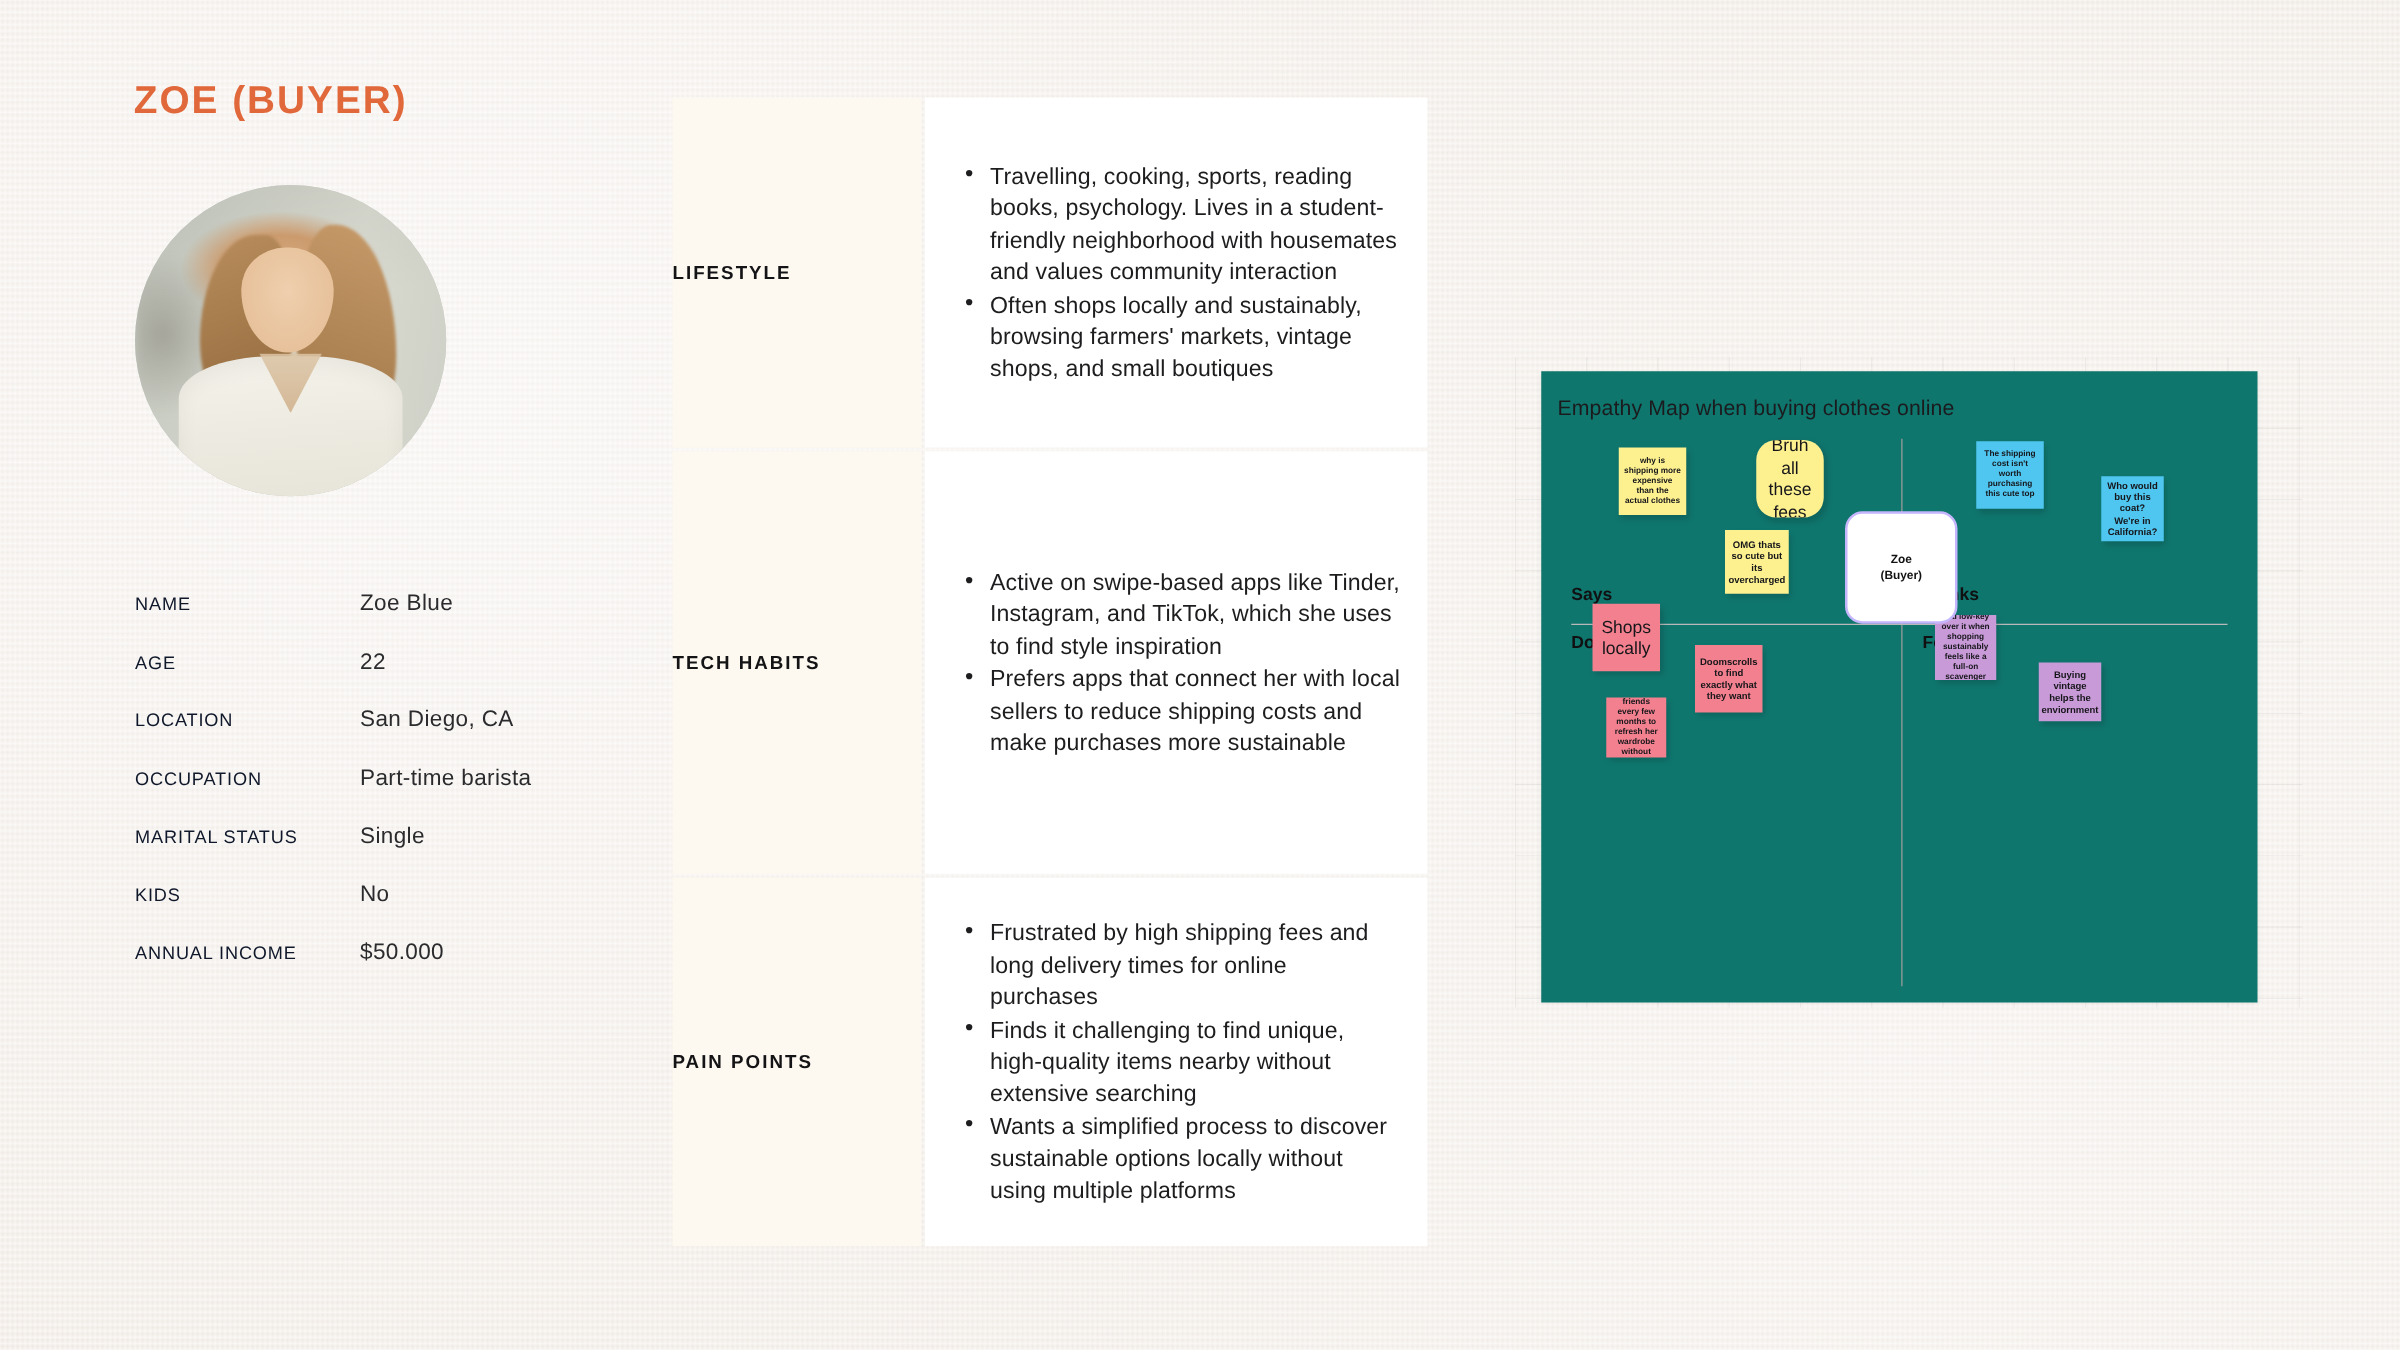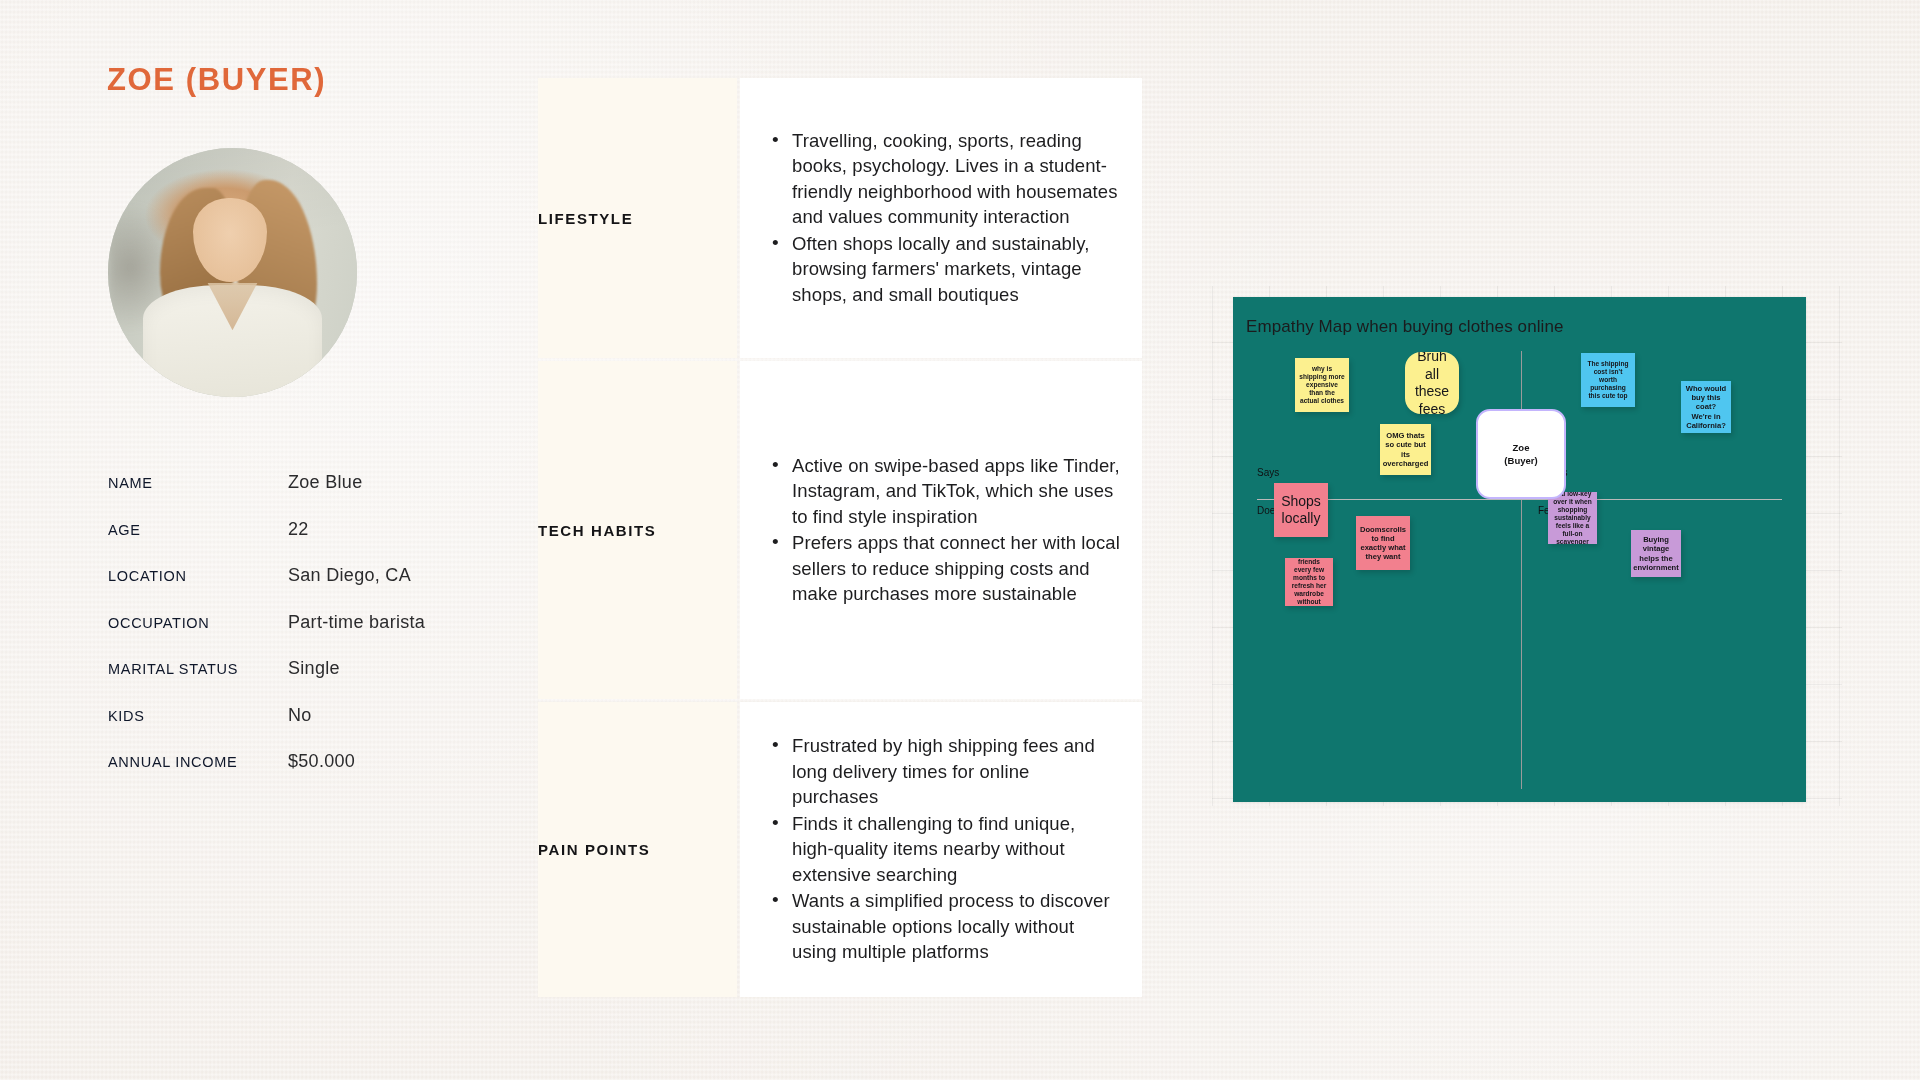--- a/index.html
+++ b/index.html
@@ -213,22 +213,22 @@
   .axis-h {
     position: absolute;
     left: 24px;
     top: 202px;
     width: 525px;
     height: 1px;
     background: #b9b9b9;
   }
   .quad-label {
     position: absolute;
-    font-size: 10px;
-    font-weight: normal;
+    font-size: 14px;
+    font-weight: bold;
     color: #101012;
   }
   .ql-says   { left: 24px;  top: 170px; }
   .ql-thinks { left: 305px; top: 170px; }
   .ql-does   { left: 24px;  top: 208px; }
   .ql-feels  { left: 305px; top: 208px; }
 
   .zoe-box {
     position: absolute;
     left: 243px;

